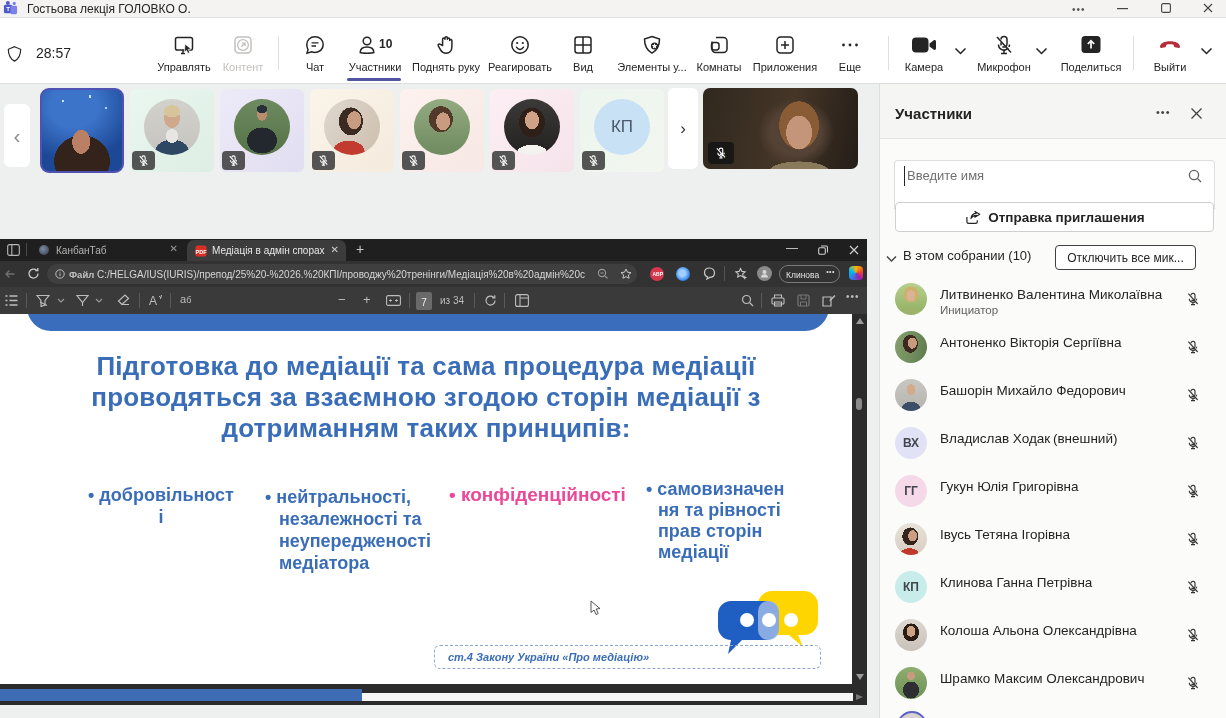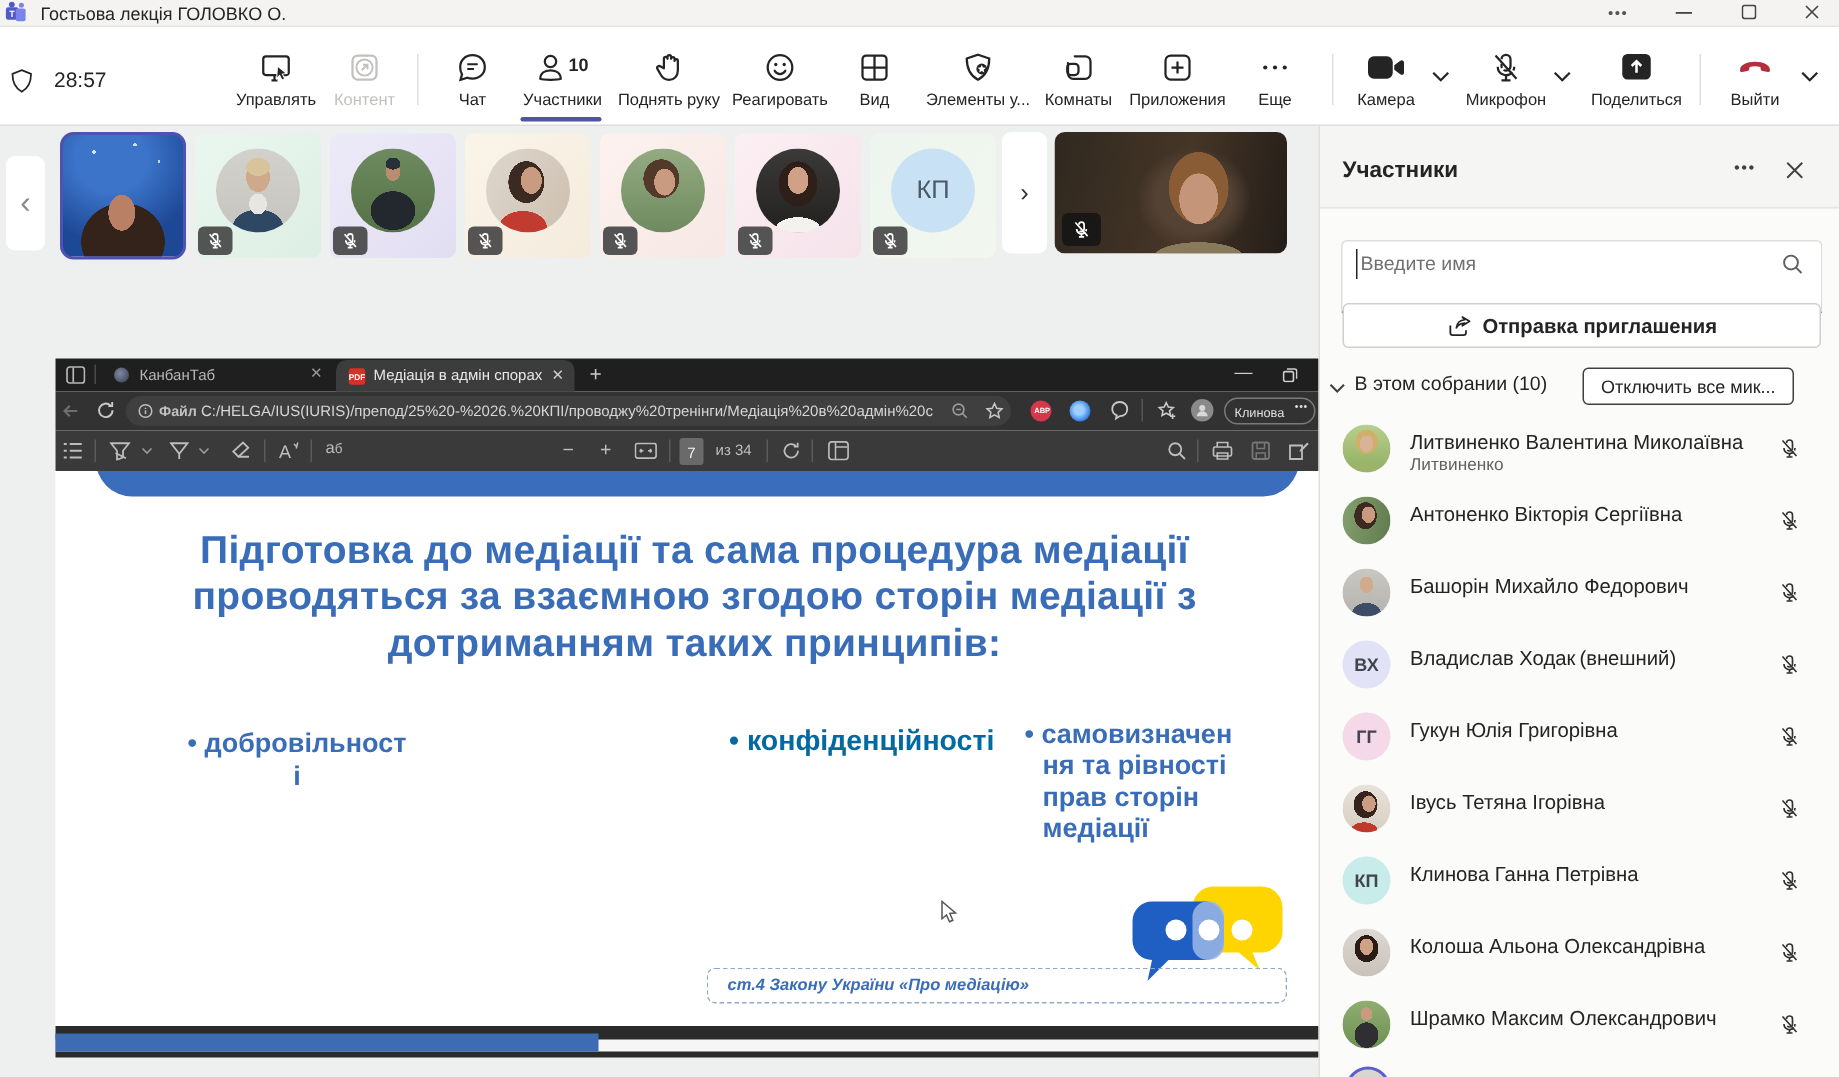--- a/index.html
+++ b/index.html
@@ -20,21 +20,21 @@
 .tsep { position:absolute; width:1px; background:#e0dedc; top:18px; height:34px; }
 #timer { position:absolute; left:36px; top:27px; font-size:14px; color:#242424; }
 
 
 .tile { position:absolute; top:89px; width:84px; height:83px; border-radius:6px; overflow:hidden; }
 .tile .ava { position:absolute; left:14px; top:10px; width:56px; height:56px; border-radius:50%; }
 .mutebadge { position:absolute; left:2px; bottom:2px; width:23px; height:19px; background:rgba(70,70,70,.92); border-radius:4px; display:flex; align-items:center; justify-content:center; }
 .navbtn { position:absolute; background:#fff; border-radius:6px; color:#888; display:flex; align-items:center; justify-content:center; font-size:15px; }
 
 
-#browser { left:0; top:239px; width:867px; height:458px; background:#fff;margin-left:37px; }
+#browser { left:0; top:239px; width:867px; height:458px; background:#fff; }
 #tabbar { position:absolute; left:0; top:0; width:867px; height:22px; background:#1f1f1f; }
 #addrbar { position:absolute; left:0; top:22px; width:867px; height:26px; background:#323232; }
 #pdfbar { position:absolute; left:0; top:48px; width:867px; height:27px; background:#3a3a3a; }
 #pdfview { position:absolute; left:0; top:75px; width:852px; height:370px; background:#fff; overflow:hidden; }
 #vscroll { position:absolute; left:852px; top:75px; width:15px; height:370px; background:#2b2b2b; }
 #hscroll { position:absolute; left:0; top:445px; width:867px; height:21px; background:#2b2b2b; }
 
 
 #sidebar { left:879px; top:84px; width:347px; height:634px; background:#fbfbfa; border-left:1px solid #e0dedc; }
 #sidehead { position:absolute; left:0; top:0; width:347px; height:55px; background:#f5f5f4; border-bottom:1px solid #e6e4e2; }
@@ -460,21 +460,22 @@
     <svg style="position:absolute;left:822px;top:7px" width="14" height="13" viewBox="0 0 14 13">
         <path d="M1 3 h8 v9 H1 Z" fill="none" stroke="#bdbdbd" stroke-width="1.2"></path>
         <path d="M8 5.5 L12.5 1 l1 1 -4.5 4.5 -1.8.8 Z" fill="#bdbdbd"></path>
       </svg>
     <span style="position:absolute;left:846px;top:4px;font-size:10px;color:#bdbdbd;letter-spacing:1px">•••</span>
   </div>
   <div id="pdfview">
     <div style="position:absolute;left:27px;top:-22px;width:802px;height:39px;background:#3a6ebc;border-radius:0 0 24px 24px"></div>
     <div style="position:absolute;left:0;top:37px;width:852px;text-align:center;font-size:26px;line-height:31px;color:#3a6db8;font-weight:bold;letter-spacing:0.2px">Підготовка до медіації та сама процедура медіації<br>проводяться за взаємною згодою сторін медіації з<br>дотриманням таких принципів:</div>
     <div style="position:absolute;left:78px;top:170px;width:166px;font-size:18px;line-height:22px;color:#3a6db8;font-weight:bold;text-align:center">• добровільност<br>і</div>
-    <div style="position:absolute;left:449px;top:170px;width:190px;font-size:19px;color:#0369a1;font-weight:bold">• конфіденційності</div>
+    <div style="position:absolute;left:265px;top:172px;width:182px;font-size:18px;line-height:22px;color:#3a6db8;font-weight:bold">• нейтральності,<br><span style="margin-left:14px">незалежності та</span><br><span style="margin-left:14px">неупередженості</span><br><span style="margin-left:14px">медіатора</span></div>
+    <div style="position:absolute;left:449px;top:170px;width:190px;font-size:19px;color:#ec4899;font-weight:bold">• конфіденційності</div>
     <div style="position:absolute;left:646px;top:165px;width:165px;font-size:18px;line-height:21px;color:#3a6db8;font-weight:bold">• самовизначен<br><span style="margin-left:12px">ня та рівності</span><br><span style="margin-left:12px">прав сторін</span><br><span style="margin-left:12px">медіації</span></div>
 
     <svg style="position:absolute;left:714px;top:275px" width="106" height="70" viewBox="0 0 106 70">
       <path d="M58 2 h32 a14 14 0 0 1 14 14 v16 a14 14 0 0 1 -14 14 h-6 l5 12 -14-12 h-17 a14 14 0 0 1 -14-14 V16 a14 14 0 0 1 14-14 Z" fill="#ffd500"></path>
       <path d="M18 12 h34 a13 13 0 0 1 13 13 v13 a13 13 0 0 1 -13 13 H28 l-14 14 3-14 h0 a13 13 0 0 1 -13-13 V25 a13 13 0 0 1 13-13 Z" fill="#1f5fc4"></path>
       <rect x="44" y="12" width="21" height="39" rx="10" fill="#9cb8e8" opacity="0.85"></rect>
       <circle cx="33" cy="31" r="7" fill="#fff"></circle>
       <circle cx="55" cy="31" r="7" fill="#fff"></circle>
       <circle cx="77" cy="31" r="7" fill="#fff"></circle>
     </svg>
@@ -531,21 +532,21 @@
   <span style="position:absolute;left:23px;top:164px;font-size:13px;color:#242424">В этом собрании (10)</span>
   <div style="position:absolute;left:175px;top:161px;width:141px;height:25px;background:#fff;border:1px solid #404040;border-radius:4px;text-align:center"><span style="font-size:12px;color:#242424;line-height:24px">Отключить все мик...</span></div>
 
   <div class="prow" style="top:199px">
     <div class="pava" style="background:
       radial-gradient(4.5px 5.5px at 50% 40%, #d9b396 0 99%, transparent 100%),
       radial-gradient(7.5px 8px at 50% 36%, #cfb06a 0 99%, transparent 100%),
       radial-gradient(10px 6px at 50% 96%, #9db36a 0 99%, transparent 100%),
       linear-gradient(#b9cf8e,#8faf62)"></div>
     <span class="pname">Литвиненко Валентина Миколаївна</span>
-    <span class="psub">Литвиненко</span>
+    <span class="psub">Инициатор</span>
     <span class="pmic"><svg width="16" height="16" viewBox="0 0 24 24">
           <path d="M9 6.5 a3 3 0 0 1 6 0 v5 a3 3 0 0 1 -5.2 2" fill="none" stroke="#333" stroke-width="1.7"></path>
           <path d="M6.5 11.5 a5.5 5.5 0 0 0 9.7 3.6 M17.5 11.5 a5.5 5.5 0 0 1 -.6 2.5" fill="none" stroke="#333" stroke-width="1.7"></path>
           <path d="M12 17 v3.5 M9 20.5 h6" stroke="#333" stroke-width="1.7"></path>
           <path d="M5 4 L19 19.5" stroke="#333" stroke-width="1.7"></path>
         </svg></span>
   </div>
   <div class="prow" style="top:247px">
     <div class="pava" style="background:
       radial-gradient(4.5px 5.5px at 54% 38%, #c89b80 0 99%, transparent 100%),

